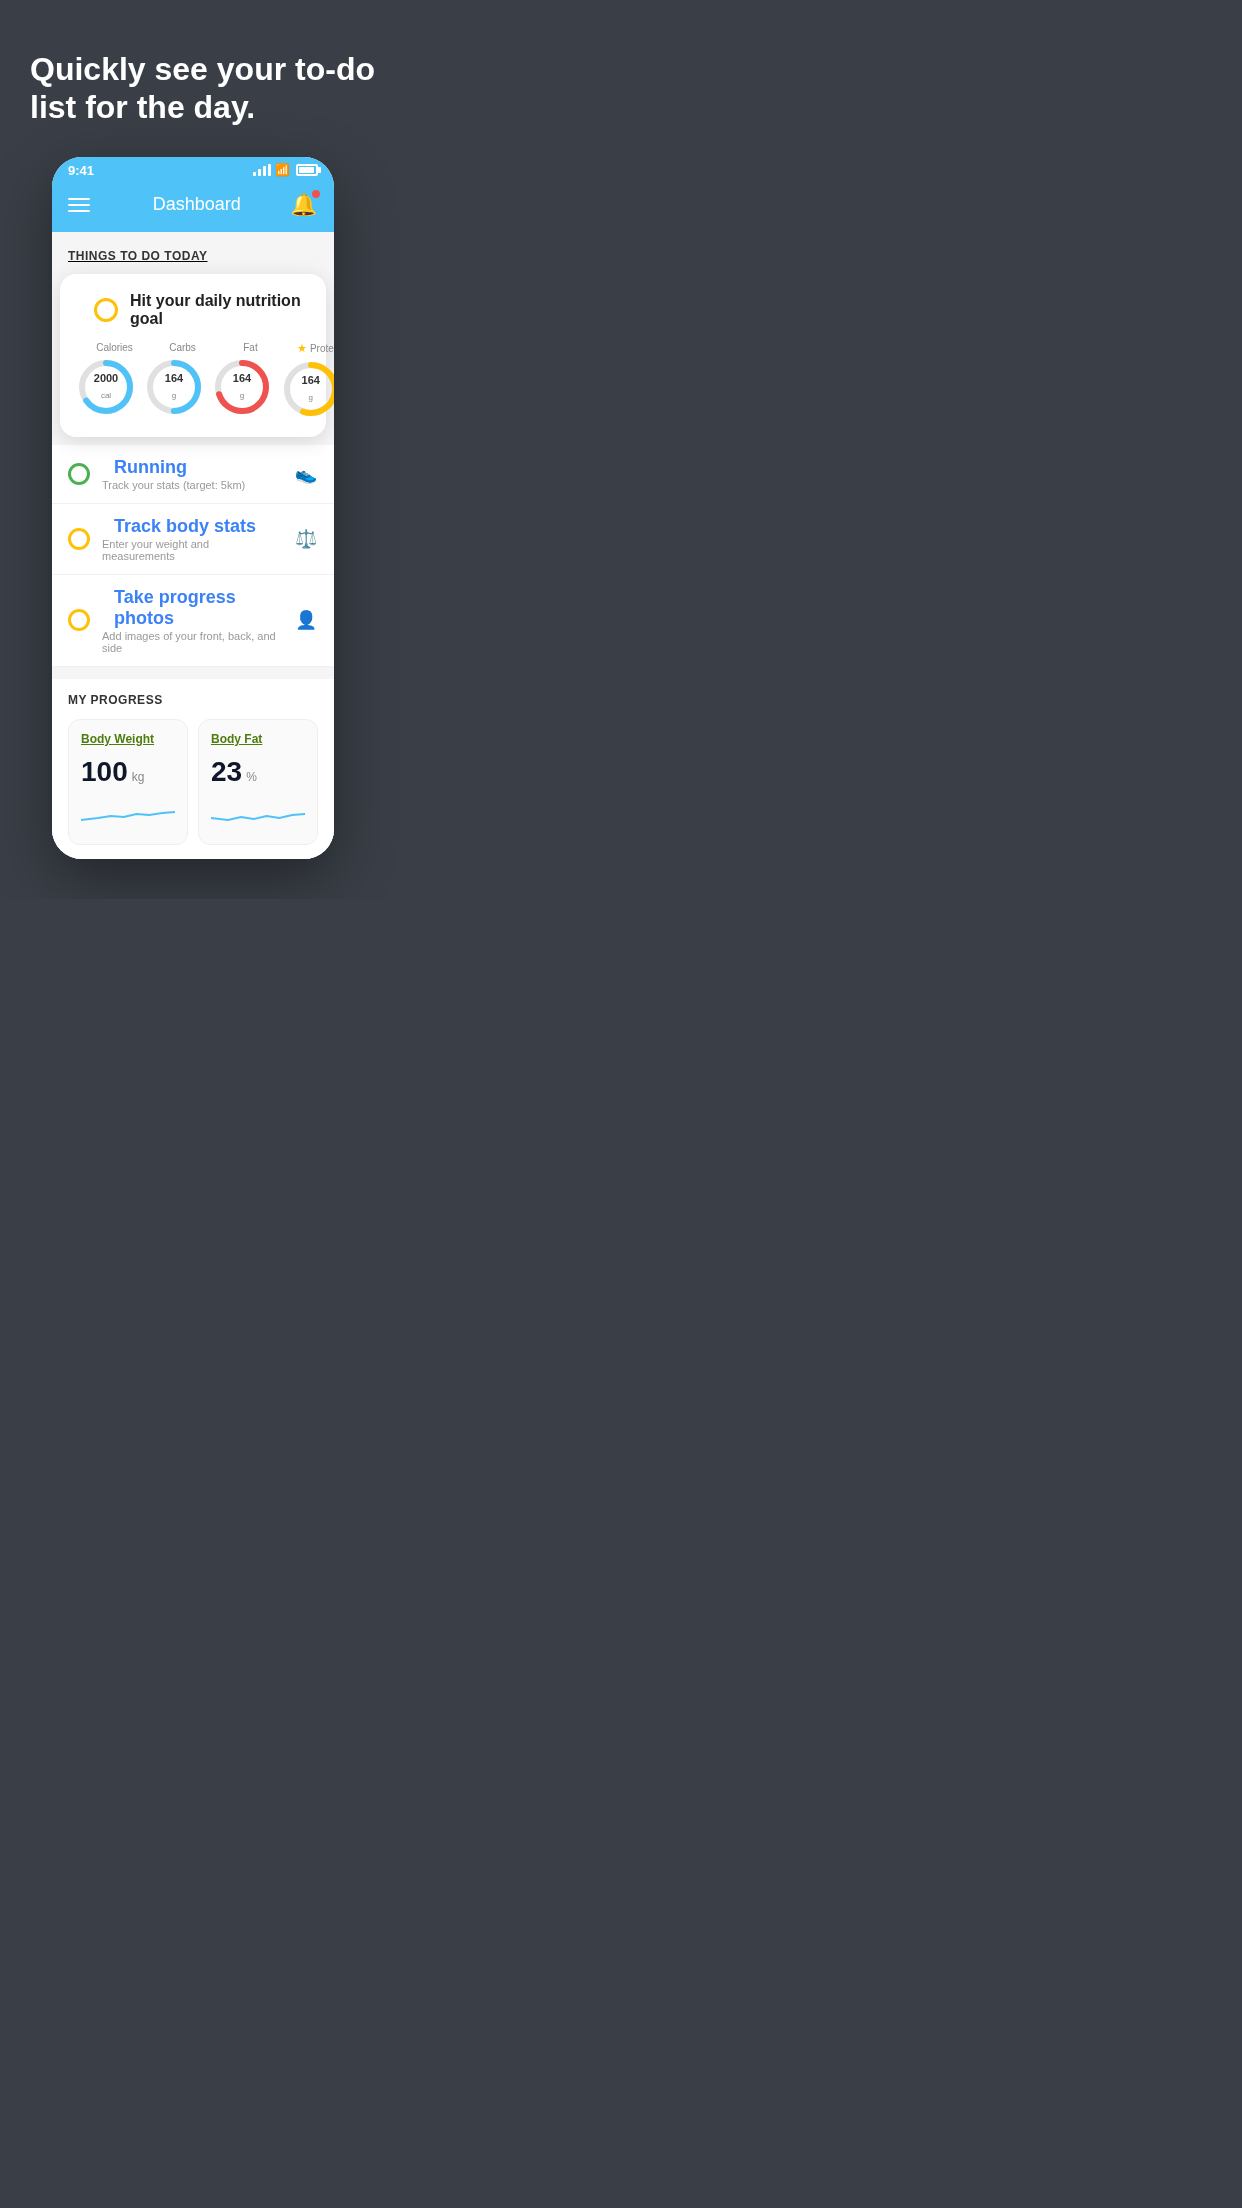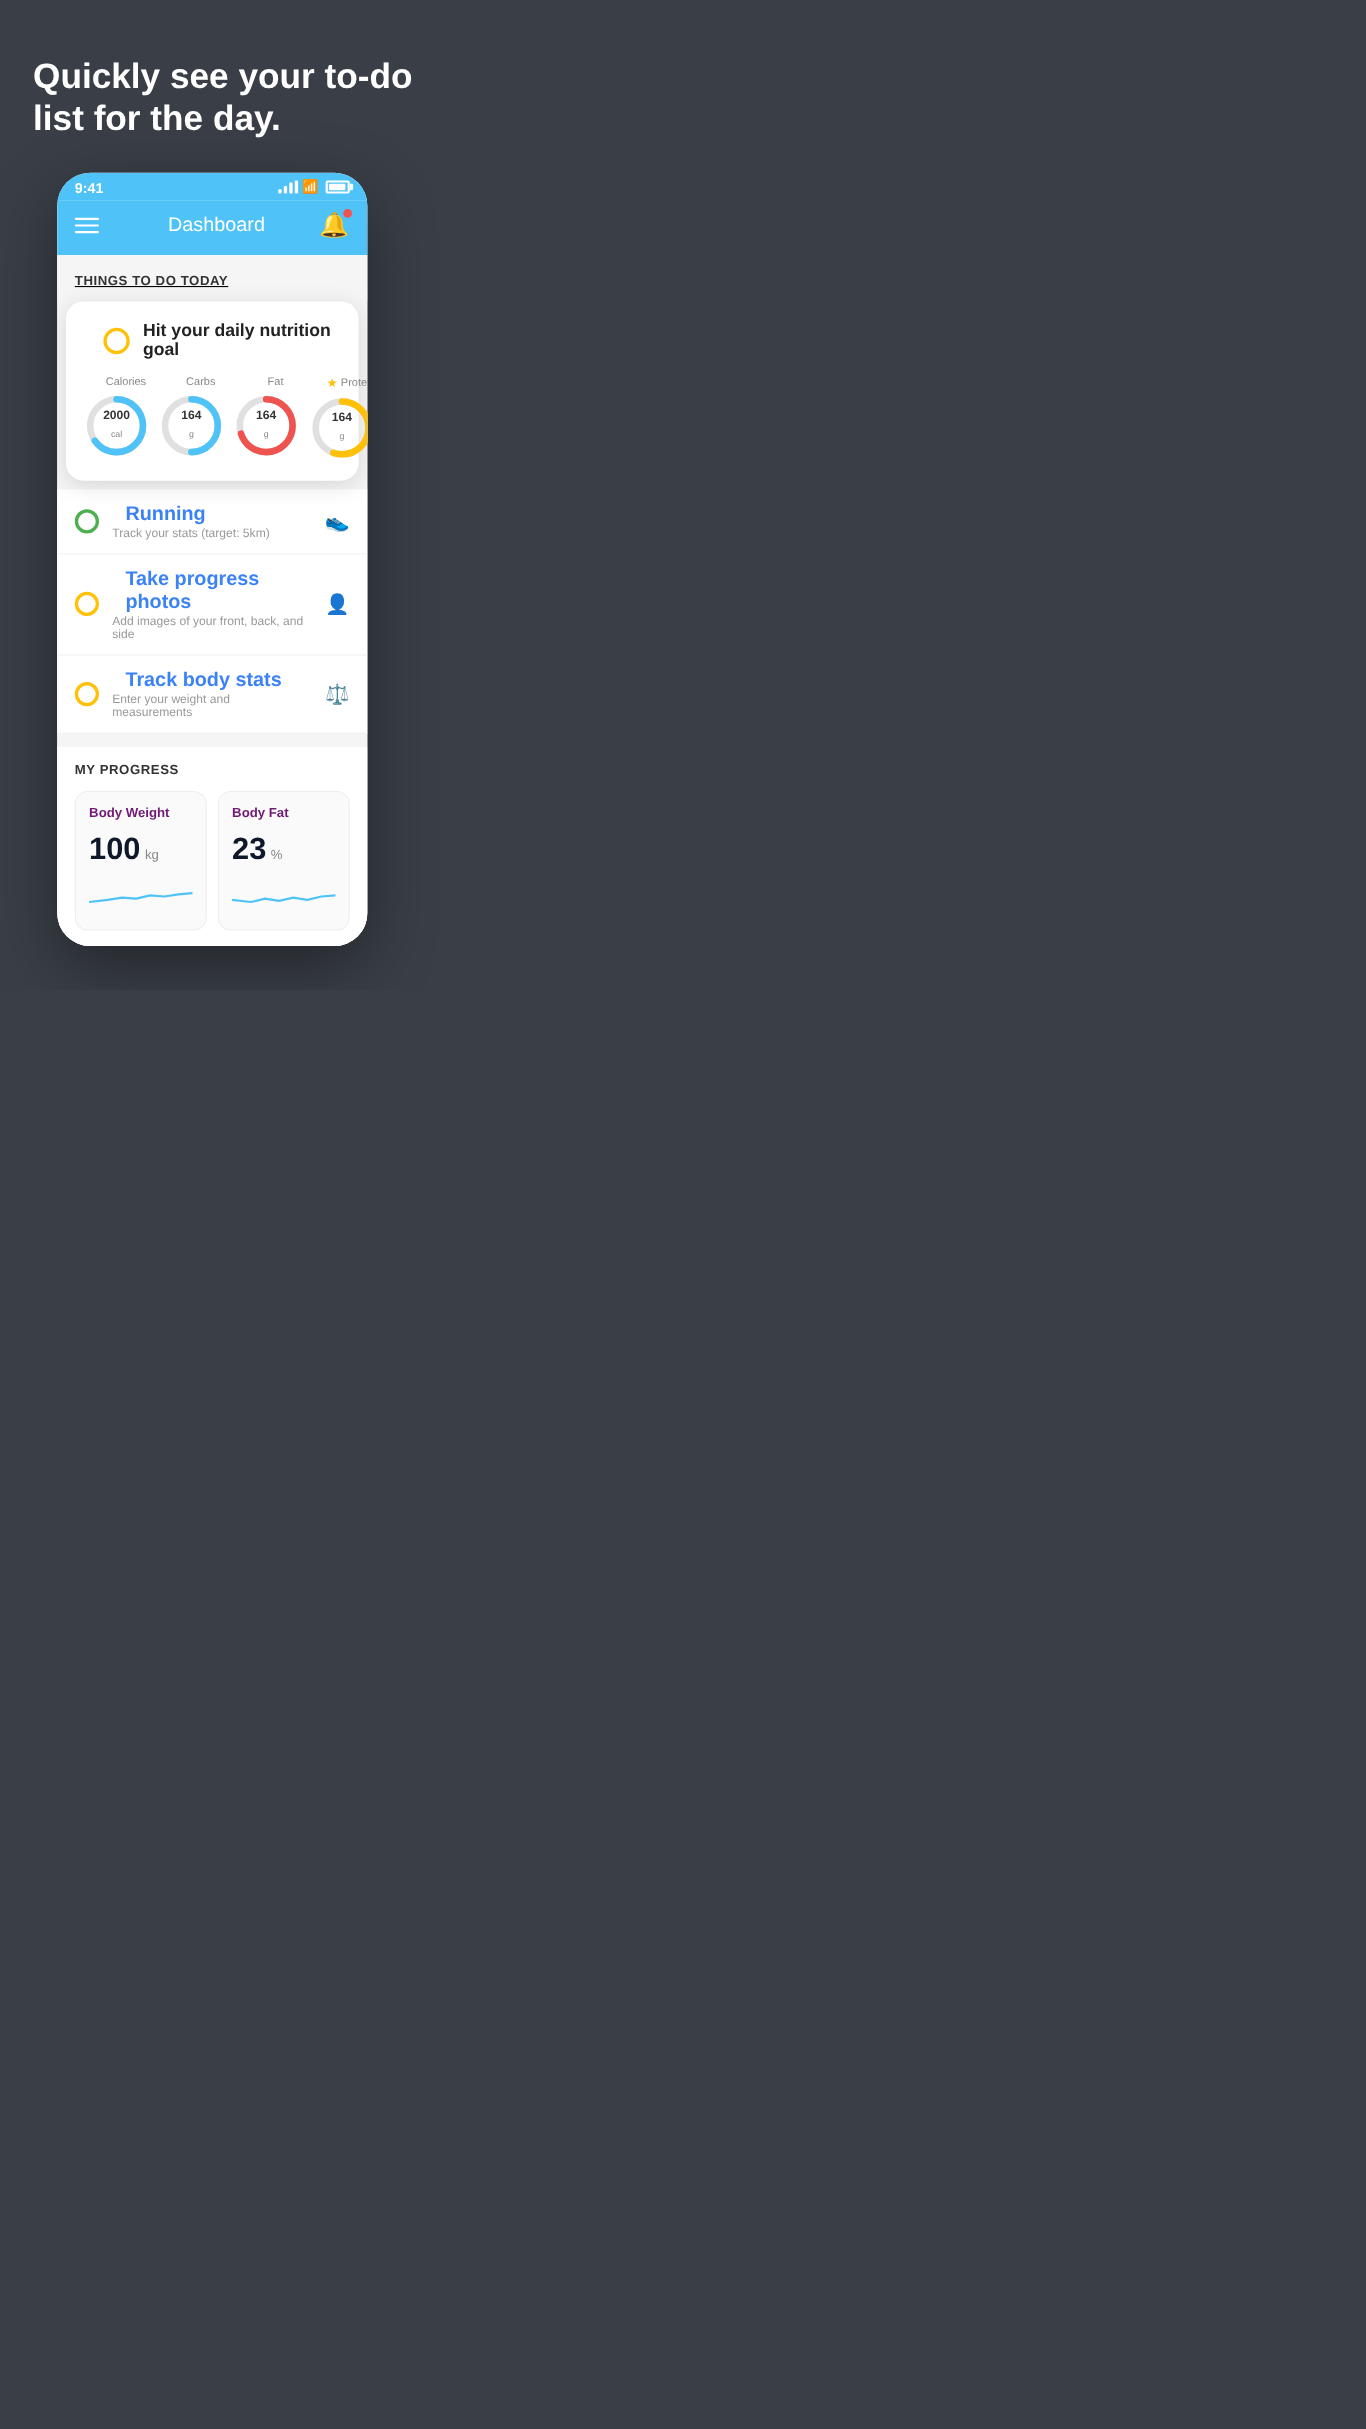--- a/index.html
+++ b/index.html
@@ -360,22 +360,23 @@
       background: #fafafa;
       border-radius: 12px;
       padding: 12px;
       border: 1px solid #eee;
       overflow: hidden;
     }
 
     .progress-card-title {
       font-size: 12px;
       font-weight: 600;
-      color: #701a75;
+      color: #4d7c0f;
       margin-bottom: 10px;
+      text-decoration: underline;
     }
 
     .progress-value-row {
       display: flex;
       align-items: baseline;
       gap: 4px;
       margin-bottom: 10px;
     }
 
     .progress-big-value {
@@ -528,33 +529,33 @@
           <div class="todo-info">
             <div class="todo-name">Running</div>
             <div class="todo-sub">Track your stats (target: 5km)</div>
           </div>
           <span class="todo-icon">👟</span>
         </div>
 
         <div class="todo-item">
           <div class="todo-circle yellow"></div>
           <div class="todo-info">
-            <div class="todo-name">Take progress photos</div>
-            <div class="todo-sub">Add images of your front, back, and side</div>
-          </div>
-          <span class="todo-icon">👤</span>
+            <div class="todo-name">Track body stats</div>
+            <div class="todo-sub">Enter your weight and measurements</div>
+          </div>
+          <span class="todo-icon">⚖️</span>
         </div>
 
         <div class="todo-item">
           <div class="todo-circle yellow"></div>
           <div class="todo-info">
-            <div class="todo-name">Track body stats</div>
-            <div class="todo-sub">Enter your weight and measurements</div>
-          </div>
-          <span class="todo-icon">⚖️</span>
+            <div class="todo-name">Take progress photos</div>
+            <div class="todo-sub">Add images of your front, back, and side</div>
+          </div>
+          <span class="todo-icon">👤</span>
         </div>
 
       </div>
 
       <div class="progress-section">
         <div class="progress-title">MY PROGRESS</div>
         <div class="progress-cards">
 
           <div class="progress-card">
             <div class="progress-card-title">Body Weight</div>

